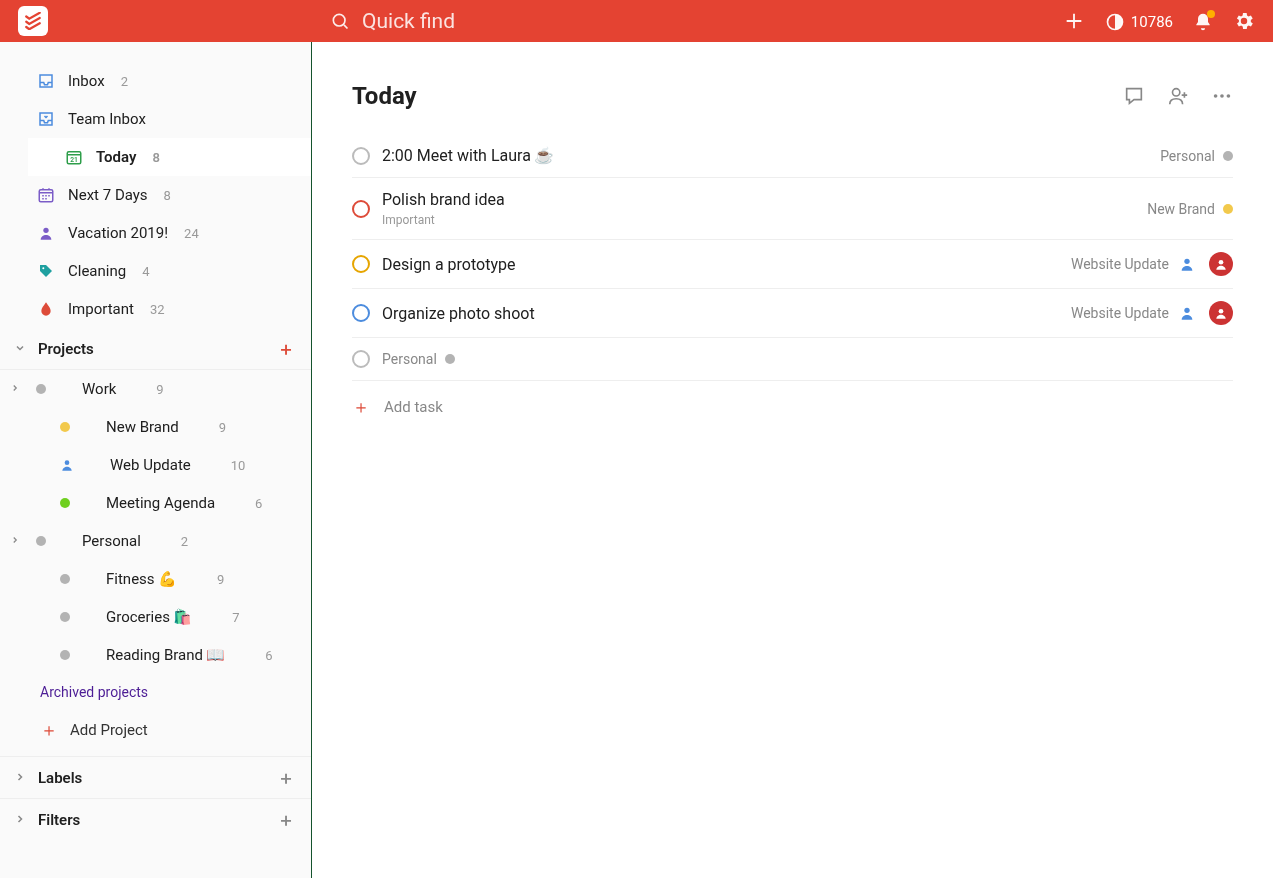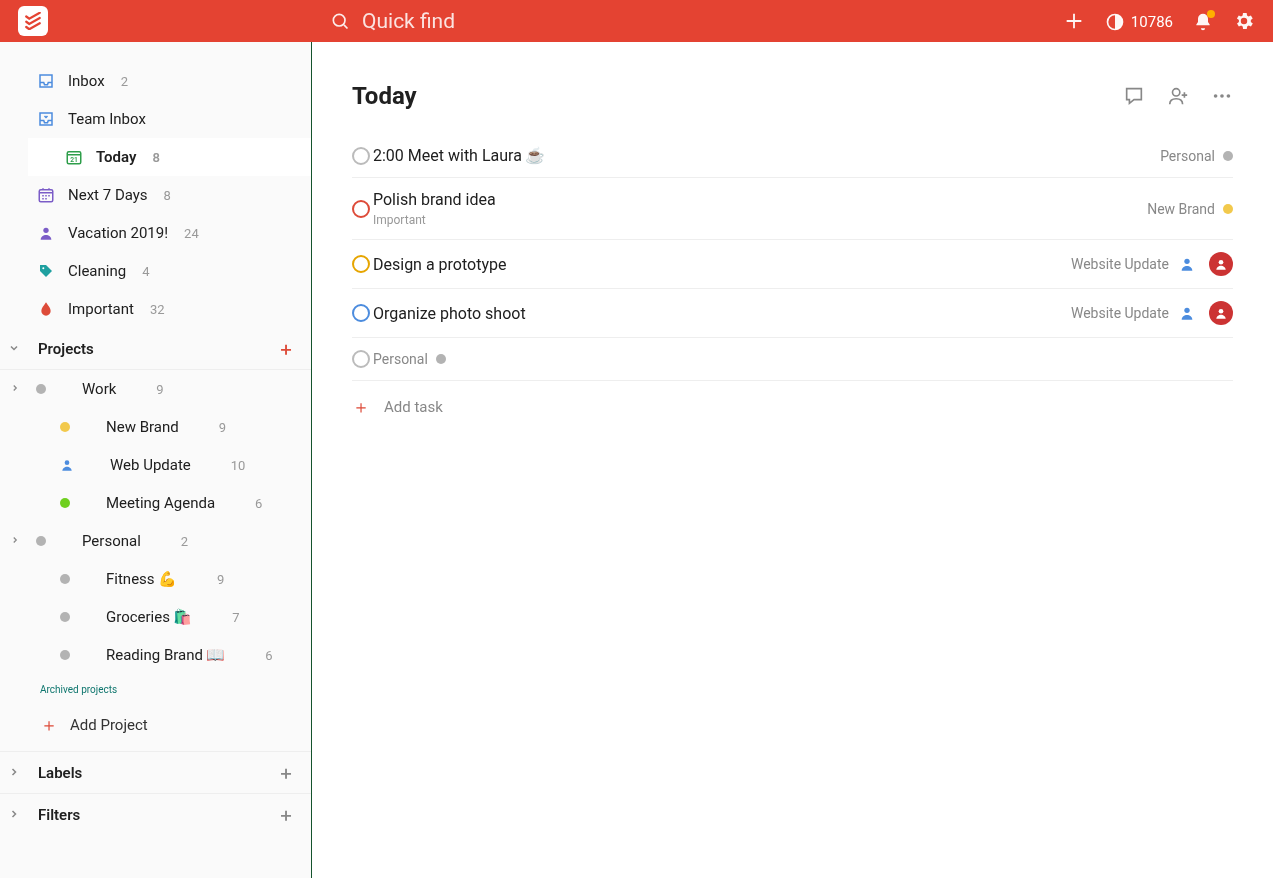--- a/index.html
+++ b/index.html
@@ -58,48 +58,48 @@
   .nav-item.active { background:#fff; font-weight:600;margin-left:28px; }
   .nav-item .icon, .proj-item .icon { width:20px; display:flex; justify-content:center; }
   .count { color:#999; font-size:13px; margin-left:4px; }
   .section-header {
     display:flex; align-items:center;
     height: 42px;
     padding-left: 36px; padding-right: 16px;
     font-weight:600; font-size:15px;
     border-bottom:1px solid #eee;
     cursor:pointer;
-    gap:12px; position:relative;
+    gap:12px; position:relative;text-align:right;
   }
   .section-header .chev { width:18px; margin-left:-28px; color:#888; }
   .section-header .spacer { flex:1; }
   .section-header .plus { color:#888; font-size:18px; }
   .projects-section .plus { color:#dd4b39; }
 
   .proj-item { padding-left: 36px; position:relative;gap:36px; }
   .proj-item.sub { padding-left: 60px; }
   .proj-item .expand { position:absolute; left:10px; color:#888; font-size:12px; }
   .dot { width:10px; height:10px; border-radius:50%; flex:0 0 auto; }
 
-  .archived { padding: 10px 16px 10px 40px; color:#0f766e; font-size:10px; }
+  .archived { padding: 10px 16px 10px 40px; color:#4c1d95; font-size:14px; }
   .add-project { display:flex; align-items:center; gap:12px; padding: 8px 16px 14px 40px; font-size:15px; color:#333; cursor:pointer; border-bottom:1px solid #eee; }
   .add-project .plus-red { color:#dd4b39; font-size:18px; }
 
   
   .main-header { display:flex; align-items:center; margin-bottom:24px; }
   .main-title { font-size:24px; font-weight:700; flex:1; }
   .main-actions { display:flex; gap:22px; color:#888; }
   .main-actions .hicon { color:#888; }
 
   .task-list { }
   .task {
     display:flex; align-items:center;
     padding: 12px 0;
     border-bottom:1px solid #eee;
-    gap:3px;
+    gap:12px;
   }
   .task-check {
     width:18px; height:18px; border:2px solid #bbb; border-radius:50%;
     flex:0 0 auto; cursor:pointer;
   }
   .task-body { flex:1; }
   .task-title { font-size:16px; }
   .task-sub { font-size:12px; color:#999; margin-top:4px; }
   .task-meta { display:flex; align-items:center; gap:8px; font-size:14px; color:#888; }
   .proj-dot { width:10px; height:10px; border-radius:50%; }

